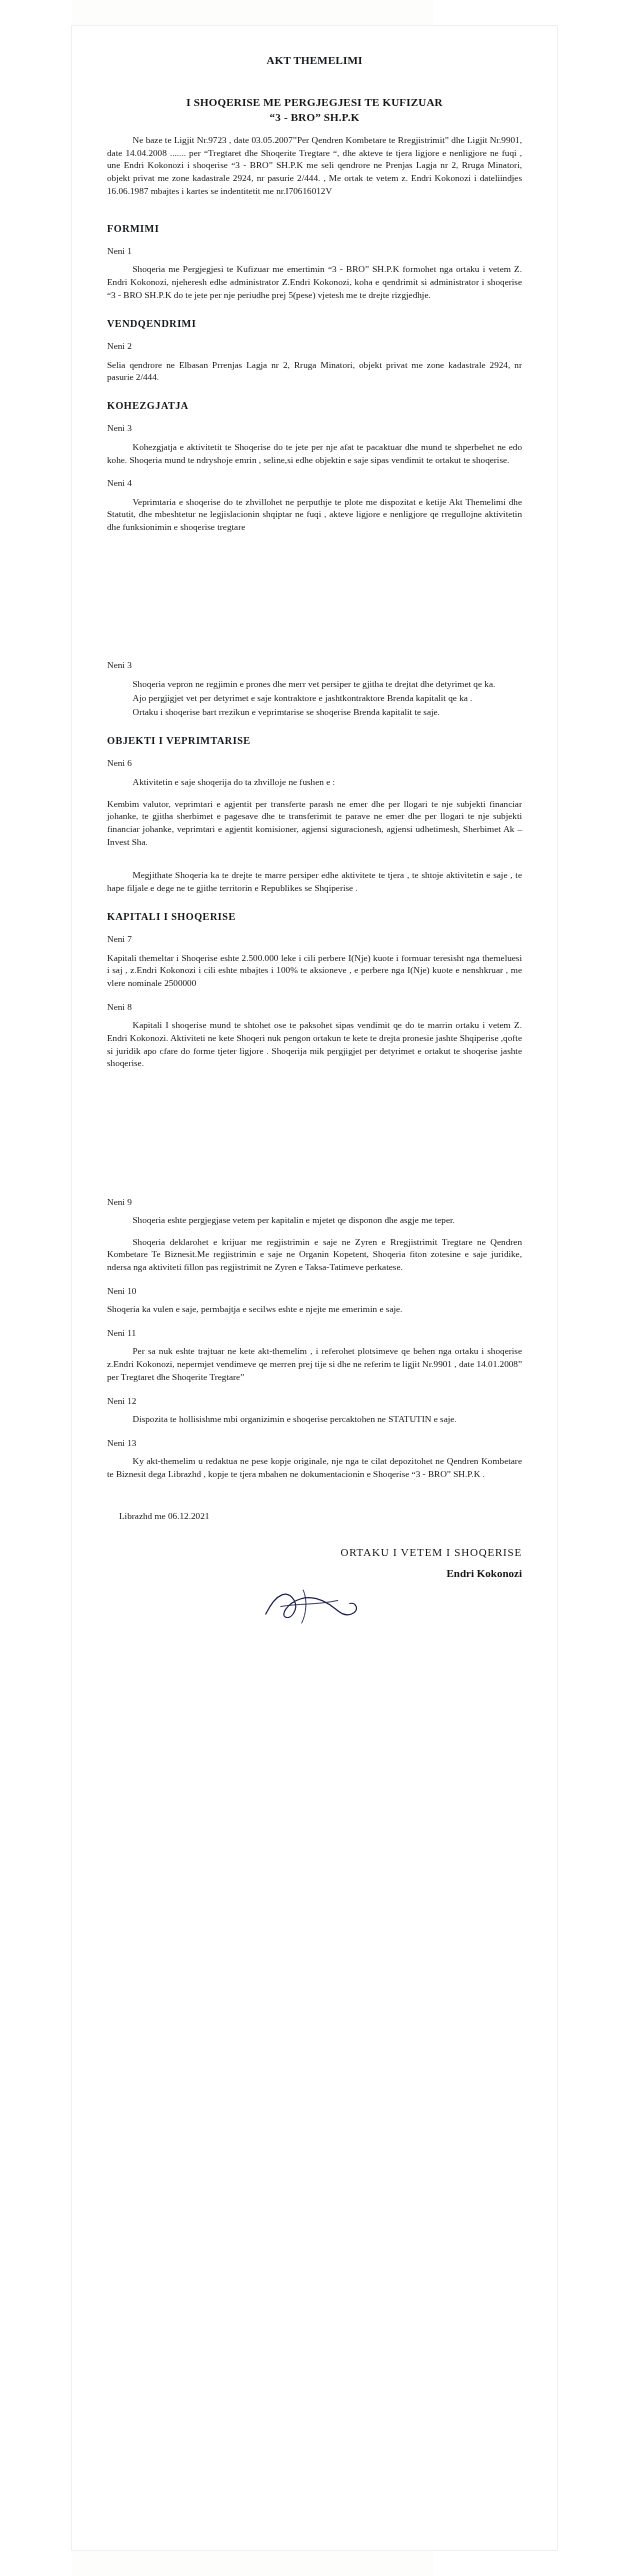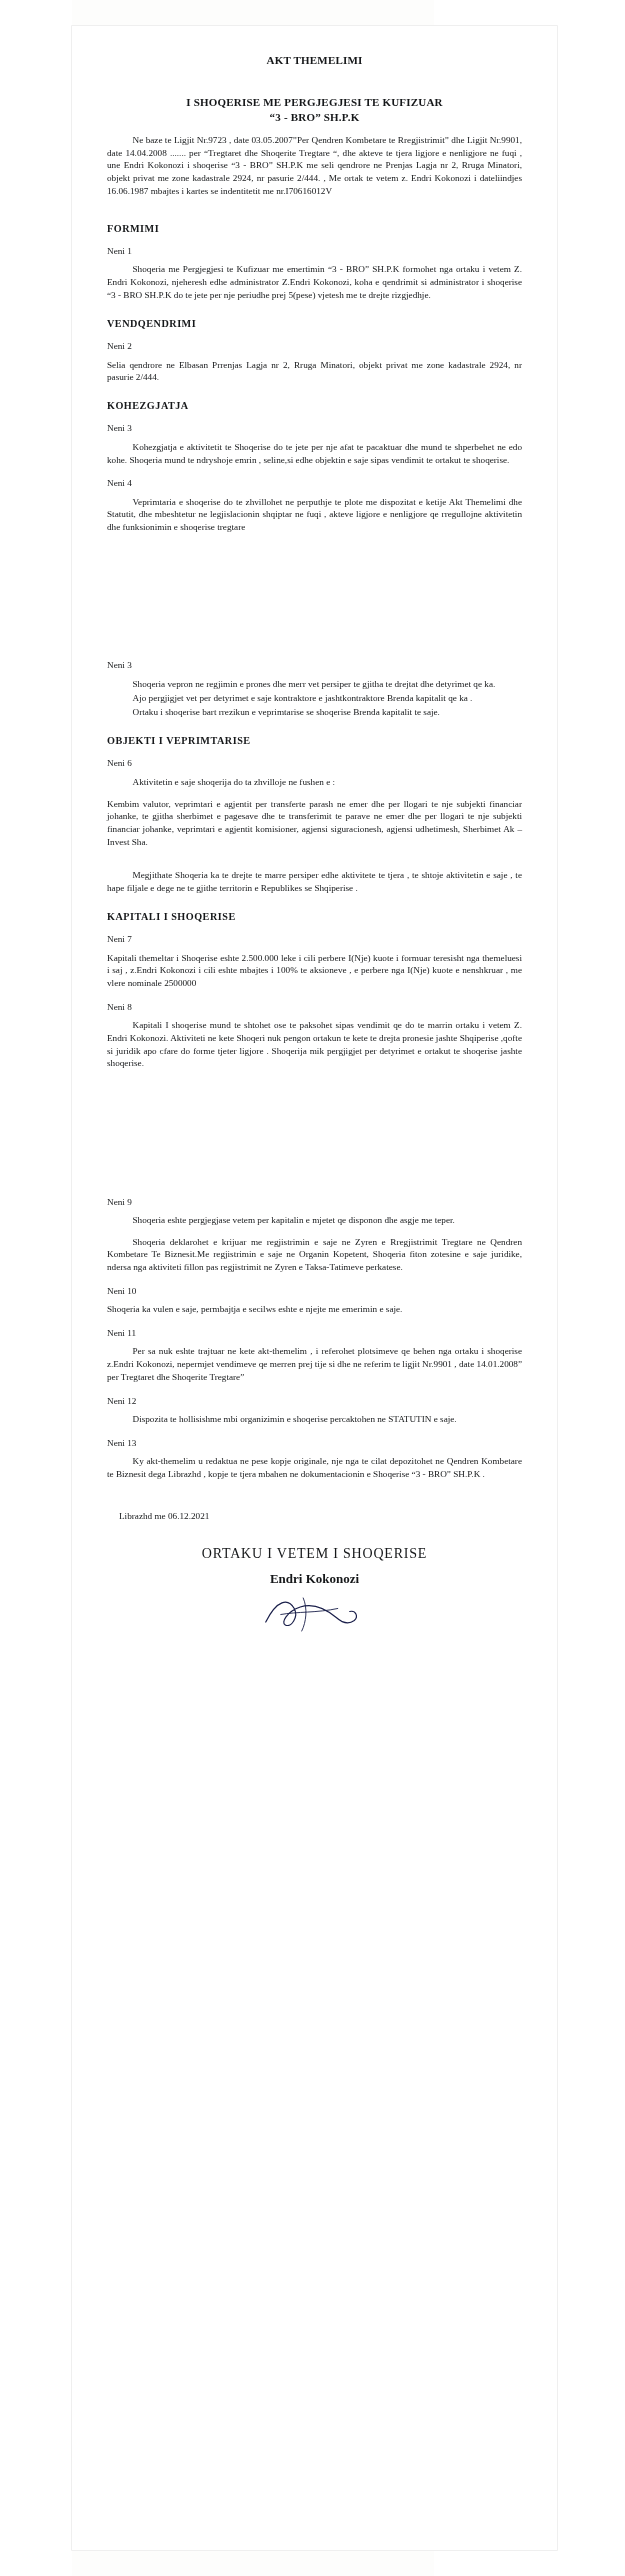--- a/index.html
+++ b/index.html
@@ -69,28 +69,28 @@
   .gap-xxl { height: 113px; }
   .sign-block {
     margin-top: 19.5px;
   }
   .place-date {
     font-size: 9.2px;
     margin: 30px 0 0 12px;
     text-align: left;
   }
   .owner-head {
-    text-align: center;
-    font-size: 14px;
+    text-align: right;
+    font-size: 11px;
     letter-spacing: 0.8px;
     margin: 25.5px 0 9px 0;
   }
   .owner-name {
-    text-align: center;
-    font-size: 13px;
+    text-align: right;
+    font-size: 11px;
     font-weight: bold;
     margin: 0 0 4.5px 0;
   }
   .signature {
     display: block;
     margin: 3px auto 0 auto;
   }
   .leftstrip {
     position: absolute;
     left: 0; top: 0;

